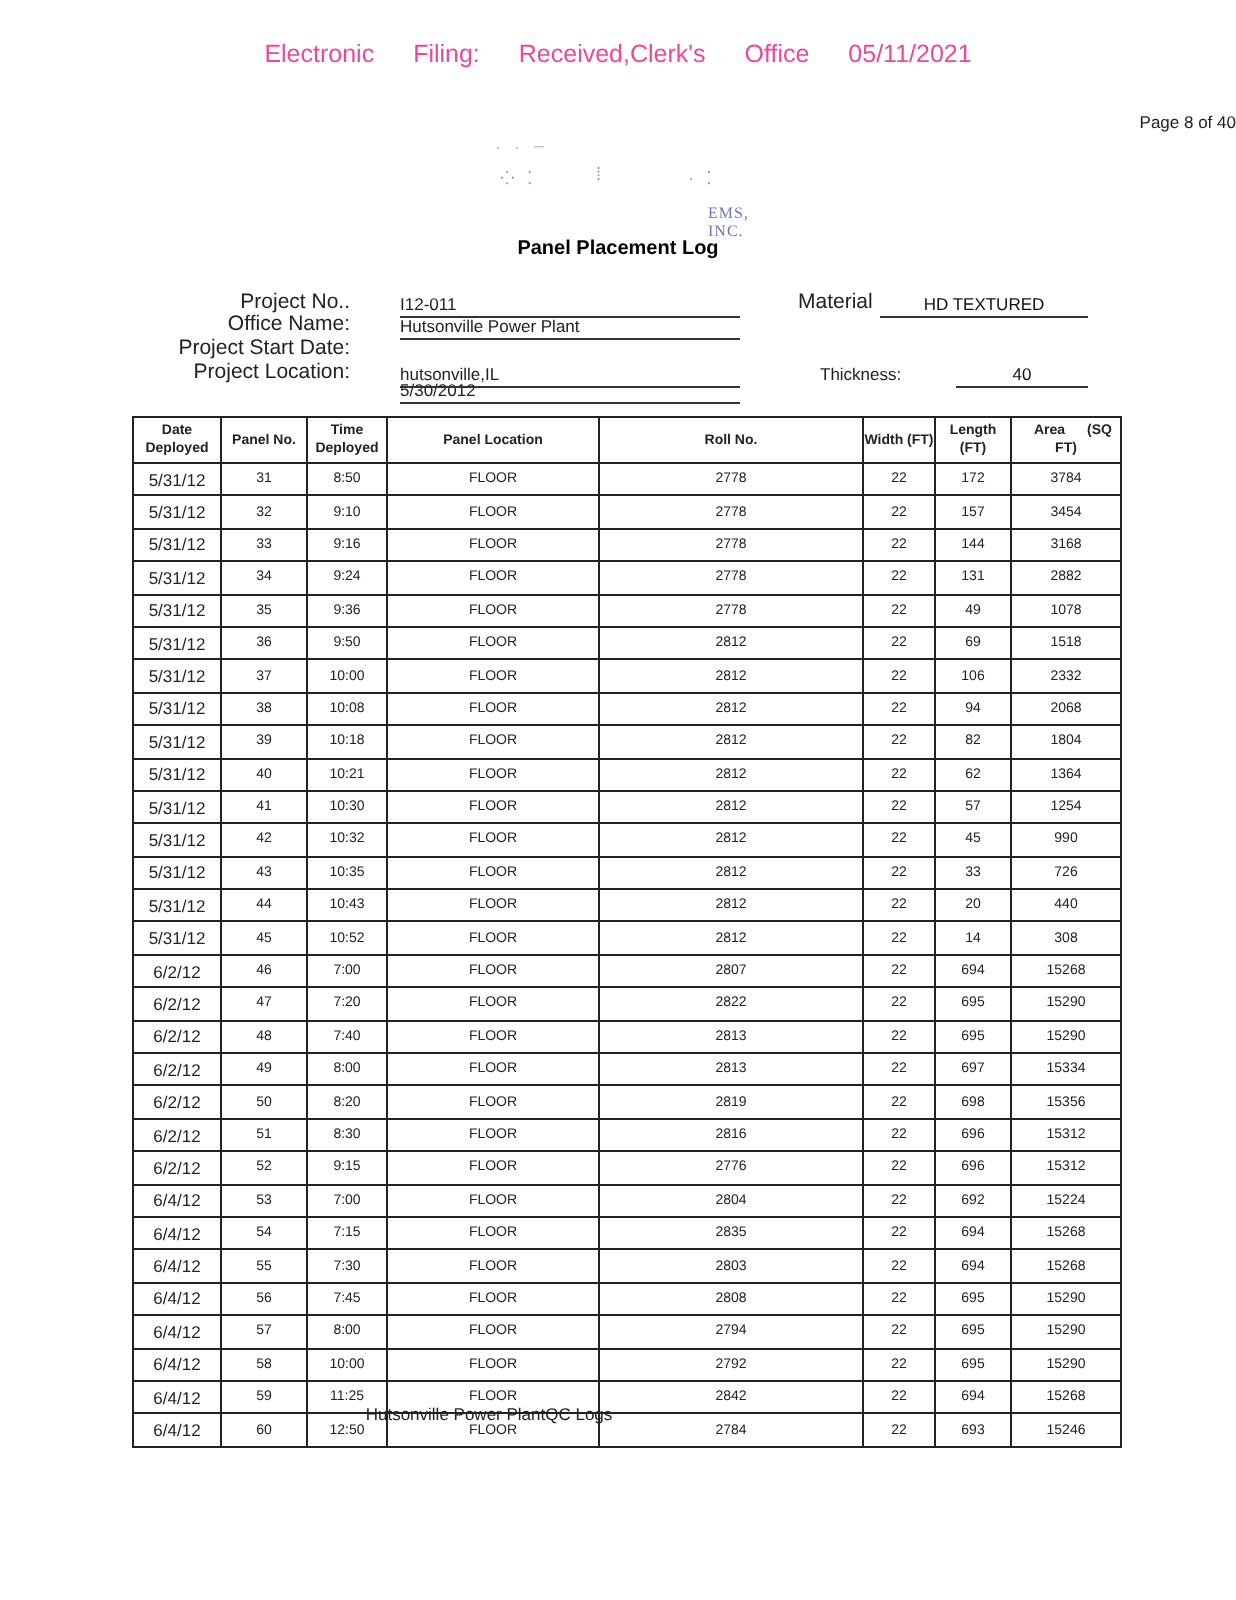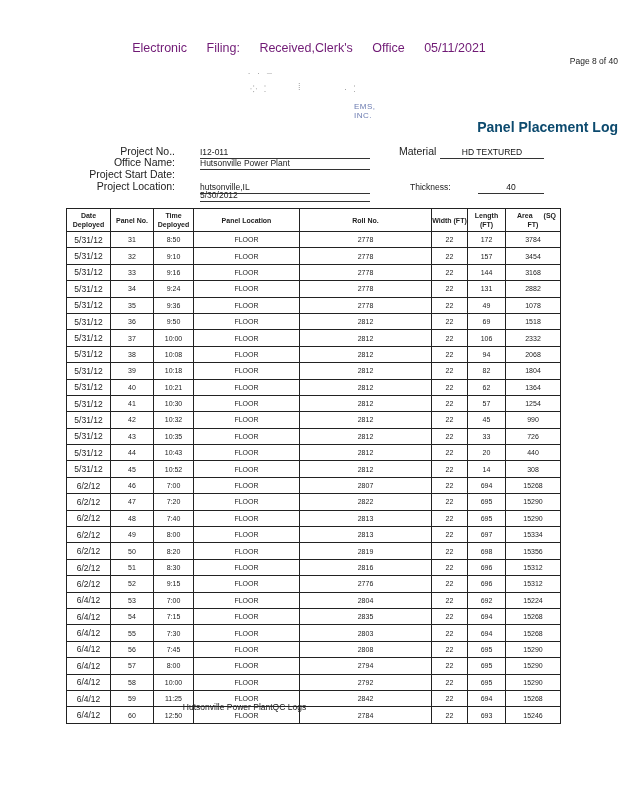--- a/index.html
+++ b/index.html
@@ -1,23 +1,23 @@
 <!DOCTYPE html>
 <html><head>
 <meta charset="utf-8">
 <style>
   html, body { margin:0; padding:0; background:#ffffff; }
   body { width:618px; height:800px; position:relative; font-family:"Liberation Sans", sans-serif; color:#111; overflow:hidden; }
-  .filing { position:absolute; top:20px; left:0; width:618px; text-align:center; font-size:12.5px; color:#701a75; word-spacing:4px;margin-top:21px; }
+  .filing { position:absolute; top:20px; left:0; width:618px; text-align:center; font-size:12.5px; color:#ec4899; word-spacing:4px; }
   .filing span { margin: 0 6px; }
   .pageno { position:absolute; top:56px; left:0; width:618px; text-align:right; font-size:8.5px; color:#222; }
   .logo { position:absolute; top:72px; left:248px; width:140px; height:40px; }
   .logo .dots { position:absolute; font-size:9px; color:#999; letter-spacing:2px; }
-  .logo .ems { position:absolute; top:30px; left:106px; font-size:8px; color:#6a7ab0; letter-spacing:0.5px; }
-  .title { position:absolute; top:119px; left:0; width:618px; text-align:right; font-size:14px; font-weight:bold; color:#0c4a6e; }
+  .logo .ems { position:absolute; top:30px; left:106px; font-size:8px; color:#6a7ab0; letter-spacing:0.5px;font-family:Liberation Serif, serif; }
+  .title { position:absolute; top:119px; left:0; width:618px; text-align:center; font-size:10px; font-weight:bold; color:#000000; }
   .meta-label { position:absolute; font-size:10.5px; color:#222; text-align:right; width:130px; left:45px; }
   .meta-val { position:absolute; left:200px; width:170px; font-size:8.5px; border-bottom:1px solid #333; height:11px; line-height:11px; color:#222; }
   .mat-label { position:absolute; left:399px; top:145px; font-size:10.5px; color:#222; }
   .mat-val { position:absolute; left:440px; top:147px; width:104px; border-bottom:1px solid #333; font-size:8.5px; text-align:center; height:11px; line-height:11px; }
   .thk-label { position:absolute; left:410px; top:182px; font-size:8.5px; color:#222; }
   .thk-val { position:absolute; left:478px; top:182px; width:66px; border-bottom:1px solid #333; font-size:8.5px; text-align:center; height:11px; line-height:11px; }
   table.log { position:absolute; top:208px; left:66px; width:474px; border-collapse:collapse; table-layout:fixed; }
   table.log th, table.log td { border:1px solid #222; text-align:center; padding:0; font-size:7px; color:#222; }
   table.log th { font-size:7px; font-weight:bold; height:22px; line-height:9px; }
   table.log td { height:15.4px; }

